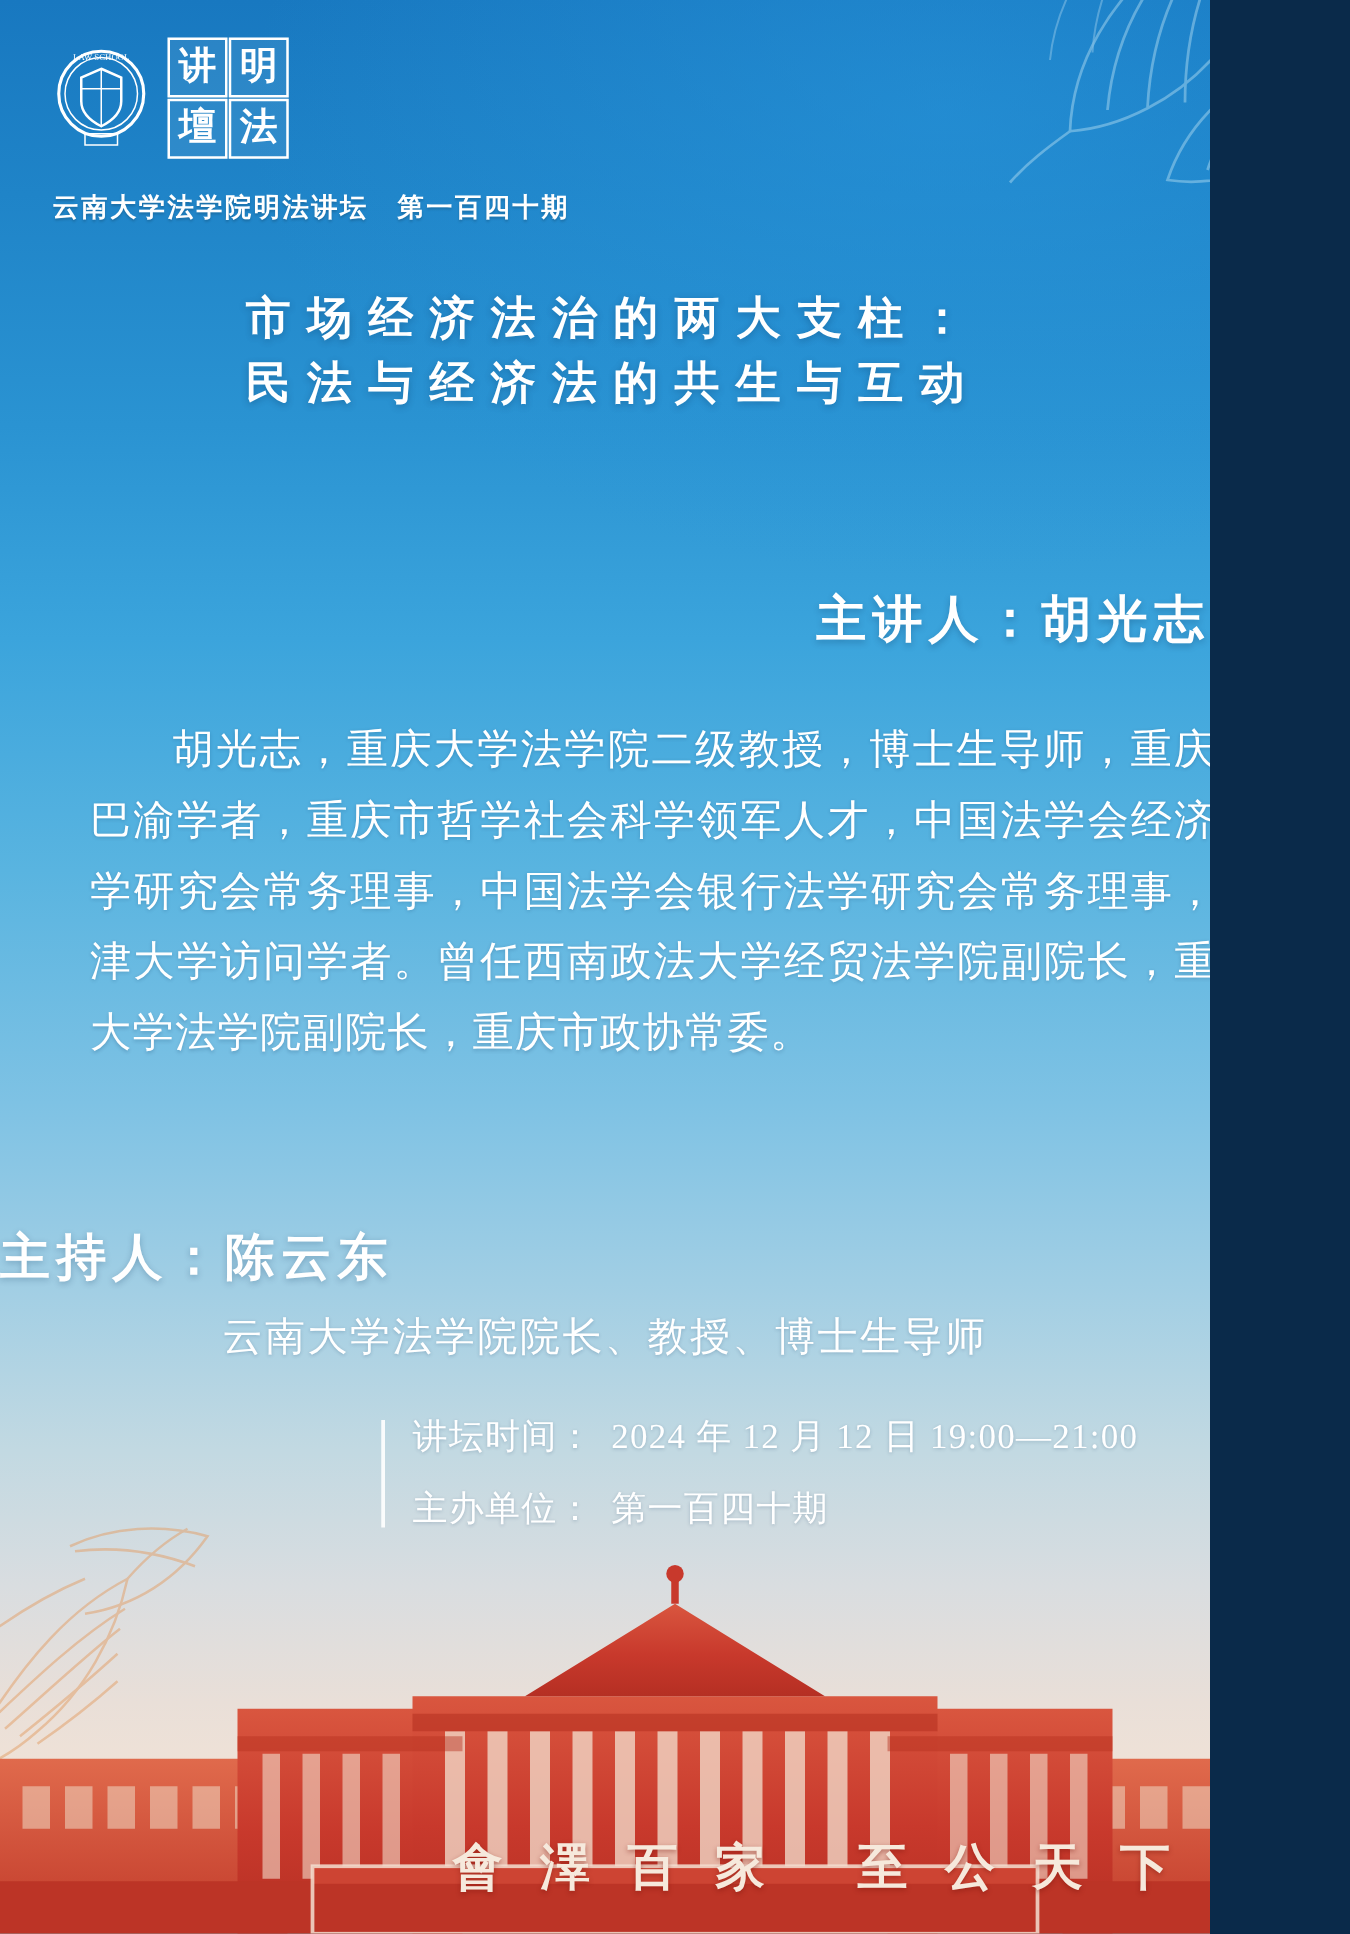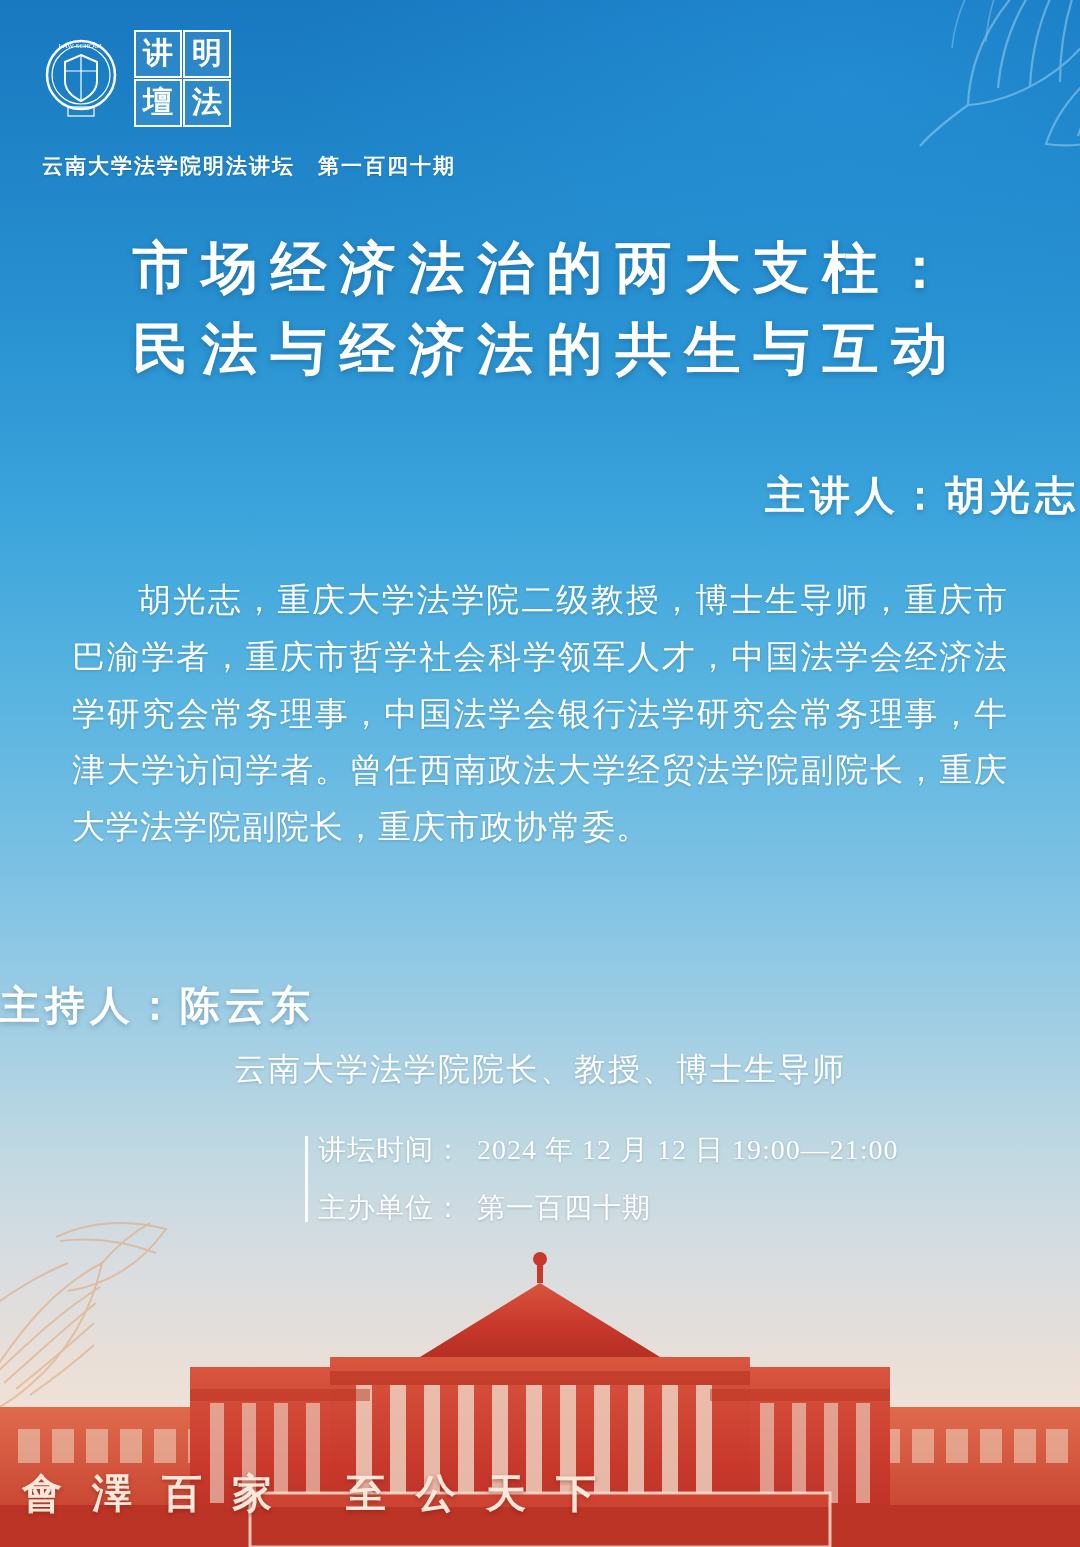--- a/index.html
+++ b/index.html
@@ -5,21 +5,21 @@
   html, body {
     margin: 0;
     padding: 0;
     background: #0a2a4a;
   }
   body {
     font-family: "Liberation Serif", "DejaVu Serif", serif;
   }
   .poster {
     position: relative;
-    width: 1080px;
+    width: 968px;
     height: 1547px;
     overflow: hidden;
     background:
       radial-gradient(ellipse 900px 600px at 78% 6%, rgba(40,150,220,0.55) 0%, rgba(40,150,220,0) 62%),
       linear-gradient(180deg,
         #1878c0 0%,
         #1f84c8 10%,
         #2a93d2 22%,
         #3ba4dc 33%,
         #59b4e0 45%,
@@ -101,21 +101,21 @@
   
   .title-wrap {
     position: absolute;
     top: 228px;
     left: 0;
     width: 100%;
     text-align: center;
   }
   .title-line {
     color: #ffffff;
-    font-size: 56px;
+    font-size: 36px;
     font-weight: 700;
     letter-spacing: 13px;
     line-height: 1.45;
     text-shadow: 0 2px 6px rgba(0,40,80,0.30);
     padding-left: 13px;
   }
 
   
   .speaker-line {
     position: absolute;
@@ -166,21 +166,21 @@
     font-size: 32px;
     letter-spacing: 2px;
     text-shadow: 0 1px 3px rgba(0,40,80,0.22);
   }
 
   
   .info {
     position: absolute;
     top: 1136px;
     left: 305px;
-    padding-left: 10px;
+    padding-left: 22px;
     border-left: 3px solid rgba(255,255,255,0.9);
   }
   .info-row {
     display: flex;
     align-items: baseline;
     color: #ffffff;
     font-size: 28px;
     line-height: 1.0;
     margin-bottom: 30px;
     letter-spacing: 1px;
@@ -198,21 +198,21 @@
     bottom: 0;
     width: 1080px;
     height: 300px;
     pointer-events: none;
   }
   .motto {
     position: absolute;
     left: 0;
     bottom: 26px;
     width: 100%;
-    text-align: left;
+    text-align: right;
     color: #f6e9dc;
     font-size: 40px;
     font-weight: 700;
     letter-spacing: 10px;
     text-shadow: 0 2px 4px rgba(120,20,10,0.45);
   }
   .motto span { margin: 0 22px; }
 </style>
 </head>
 <body>

